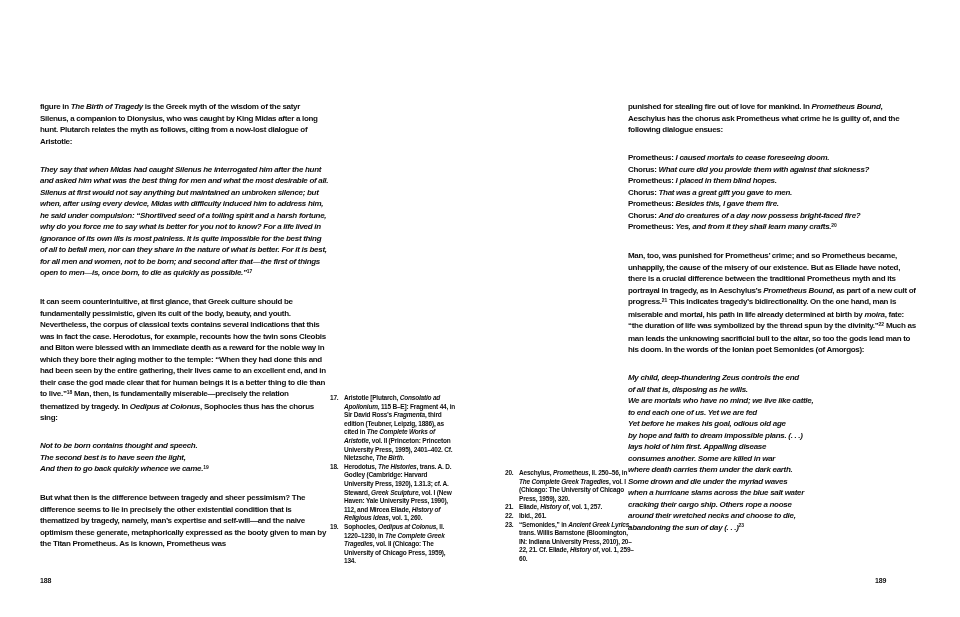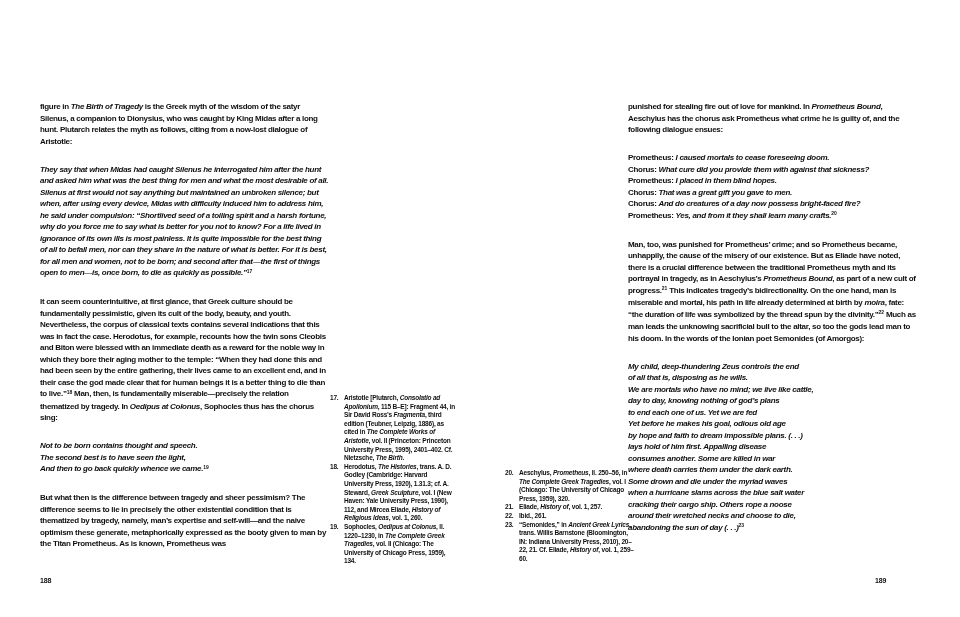--- a/index.html
+++ b/index.html
@@ -65,29 +65,29 @@
       <div class="fn-item"><span class="fn-num">22.</span><span>Ibid., 261.</span></div>
       <div class="fn-item"><span class="fn-num">23.</span><span>“Semonides,” in </span><span class="i">Ancient Greek Lyrics</span><span>, trans. Willis Barnstone (Bloomington, IN: Indiana University Press, 2010), 20–22, 21. Cf. Eliade, </span><span class="i">History of</span><span>, vol. 1, 259–60.</span></div>
     </div>
   <div class="col main-col" id="right-main">
       <div class="block paragraph"><span>punished for stealing fire out of love for mankind. In </span><span class="i">Prometheus Bound</span><span>, Aeschylus has the chorus ask Prometheus what crime he is guilty of, and the following dialogue ensues:</span></div>
       <div class="block verse">
         <div><span>Prometheus: </span><span class="i">I caused mortals to cease foreseeing doom.</span></div>
         <div><span>Chorus: </span><span class="i">What cure did you provide them with against that sickness?</span></div>
         <div><span>Prometheus: </span><span class="i">I placed in them blind hopes.</span></div>
         <div><span>Chorus: </span><span class="i">That was a great gift you gave to men.</span></div>
+        <div><span>Prometheus: </span><span class="i">Besides this, I gave them fire.</span></div>
         <div><span>Chorus: </span><span class="i">And do creatures of a day now possess bright-faced fire?</span></div>
         <div><span>Prometheus: </span><span class="i">Yes, and from it they shall learn many crafts.</span><span class="sup">20</span></div>
       </div>
       <div class="block paragraph"><span>Man, too, was punished for Prometheus’ crime; and so Prometheus became, unhappily, the cause of the misery of our existence. But as Eliade have noted, there is a crucial difference between the traditional Prometheus myth and its portrayal in tragedy, as in Aeschylus’s </span><span class="i">Prometheus Bound</span><span>, as part of a new cult of progress.</span><span class="sup">21</span><span> This indicates tragedy’s bidirectionality. On the one hand, man is miserable and mortal, his path in life already determined at birth by </span><span class="i">moira</span><span>, fate: “the duration of life was symbolized by the thread spun by the divinity.”</span><span class="sup">22</span><span> Much as man leads the unknowing sacrificial bull to the altar, so too the gods lead man to his doom. In the words of the Ionian poet Semonides (of Amorgos):</span></div>
       <div class="block verse">
         <div><span class="i">My child, deep-thundering Zeus controls the end</span></div>
         <div><span class="i">of all that is, disposing as he wills.</span></div>
         <div><span class="i">We are mortals who have no mind; we live like cattle,</span></div>
-        <div><span class="i">day to day, knowing nothing of god’s plans</span></div>
         <div><span class="i">to end each one of us. Yet we are fed</span></div>
         <div><span class="i">Yet before he makes his goal, odious old age</span></div>
         <div><span class="i">by hope and faith to dream impossible plans. (. . .)</span></div>
         <div><span class="i">lays hold of him first. Appalling disease</span></div>
         <div><span class="i">consumes another. Some are killed in war</span></div>
         <div><span class="i">where death carries them under the dark earth.</span></div>
         <div><span class="i">Some drown and die under the myriad waves</span></div>
         <div><span class="i">when a hurricane slams across the blue salt water</span></div>
         <div><span class="i">cracking their cargo ship. Others rope a noose</span></div>
         <div><span class="i">around their wretched necks and choose to die,</span></div>

